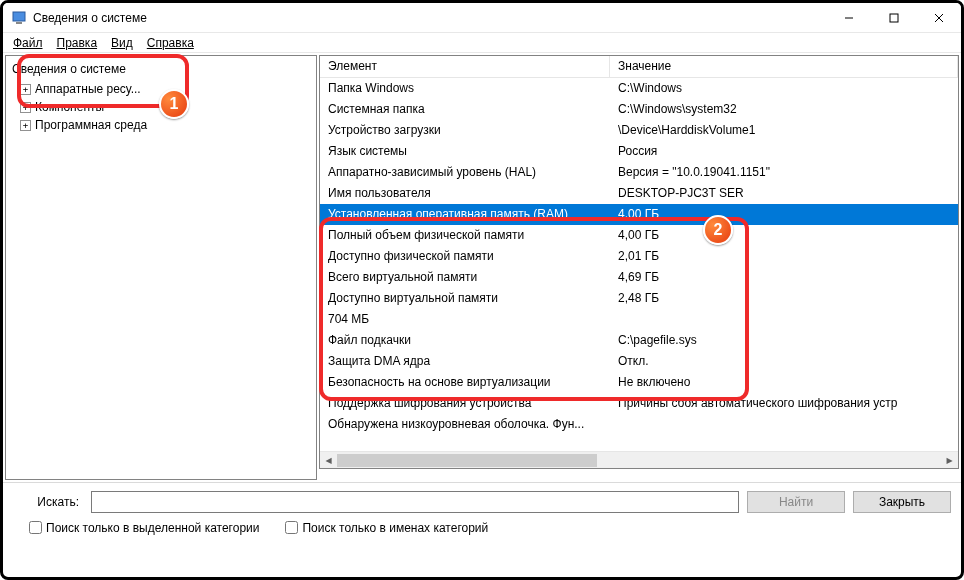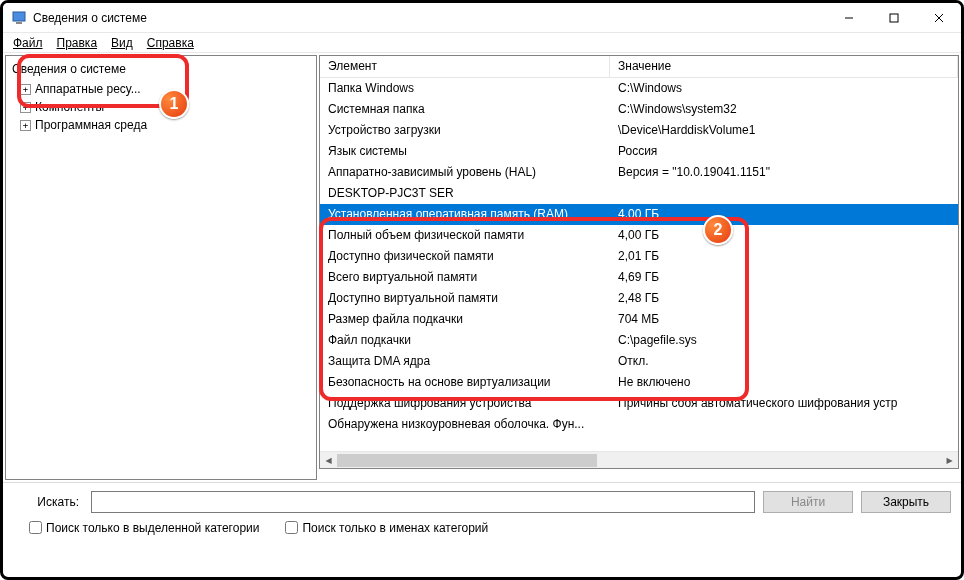--- a/index.html
+++ b/index.html
@@ -28,21 +28,21 @@
 .row .cell.c1 { width: 290px; }
 .row .cell.c2 { flex: 1; }
 .row.selected { background: #0078d7; color: #ffffff; }
 .hscroll { height: 17px; border-top: 1px solid #e6e6e6; background: #f0f0f0; display: flex; align-items: center; }
 .hscroll .arrow { width: 17px; height: 17px; display: flex; align-items: center; justify-content: center; color: #606060; font-size: 8px; }
 .hscroll .track { flex: 1; height: 17px; position: relative; }
 .hscroll .thumb { position: absolute; left: 0; top: 2px; height: 13px; width: 260px; background: #cdcdcd; }
 .search-row { display: flex; align-items: center; padding: 8px 10px; gap: 8px; }
 .search-row .lbl { width: 70px; text-align: right; padding-right: 4px; }
 .search-row input[type=text] { flex: 1; height: 22px; border: 1px solid #7a7a7a; padding: 0 4px; }
-.search-row button { width: 90px; height: 22px; background: #e1e1e1; border: 1px solid #adadad; }
+.search-row button { width: 98px; height: 22px; background: #e1e1e1; border: 1px solid #adadad; }
 .search-row button.disabled { color: #888; }
 .checks-row { display: flex; align-items: center; padding: 0 10px 8px 26px; gap: 26px; }
 .checks-row label { display: flex; align-items: flex-start; gap: 4px; }
 .checks-row input[type=checkbox] { width: 13px; height: 13px; }
 .annot { position: absolute; pointer-events: none; }
 .annot-box { border: 4px solid #ef2a2a; border-radius: 12px; }
 .annot-badge { width: 30px; height: 30px; border-radius: 50%; background: radial-gradient(circle at 30% 30%, #ff8a3c, #e63a0e); border: 2px solid #fff; box-shadow: 0 1px 2px rgba(0,0,0,.4); display: flex; align-items: center; justify-content: center; color: #fff; font-weight: bold; font-size: 16px; }
 </style>
 </head>
 <body>
@@ -117,20 +117,21 @@
         </div>
         <div class="row">
           <div class="cell c1">Язык системы</div>
           <div class="cell c2">Россия</div>
         </div>
         <div class="row">
           <div class="cell c1">Аппаратно-зависимый уровень (HAL)</div>
           <div class="cell c2">Версия = "10.0.19041.1151"</div>
         </div>
         <div class="row">
+          <div class="cell c1">Имя пользователя</div>
           <div class="cell c2">DESKTOP-PJC3T       SER</div>
         </div>
         <div class="row selected">
           <div class="cell c1">Установленная оперативная память (RAM)</div>
           <div class="cell c2">4,00 ГБ</div>
         </div>
         <div class="row">
           <div class="cell c1">Полный объем физической памяти</div>
           <div class="cell c2">4,00 ГБ</div>
         </div>
@@ -140,21 +141,20 @@
         </div>
         <div class="row">
           <div class="cell c1">Всего виртуальной памяти</div>
           <div class="cell c2">4,69 ГБ</div>
         </div>
         <div class="row">
           <div class="cell c1">Доступно виртуальной памяти</div>
           <div class="cell c2">2,48 ГБ</div>
         </div>
         <div class="row">
-          <div class="cell c1">Размер файла подкачки</div>
           <div class="cell c2">704 МБ</div>
         </div>
         <div class="row">
           <div class="cell c1">Файл подкачки</div>
           <div class="cell c2">C:\pagefile.sys</div>
         </div>
         <div class="row">
           <div class="cell c1">Защита DMA ядра</div>
           <div class="cell c2">Откл.</div>
         </div>

